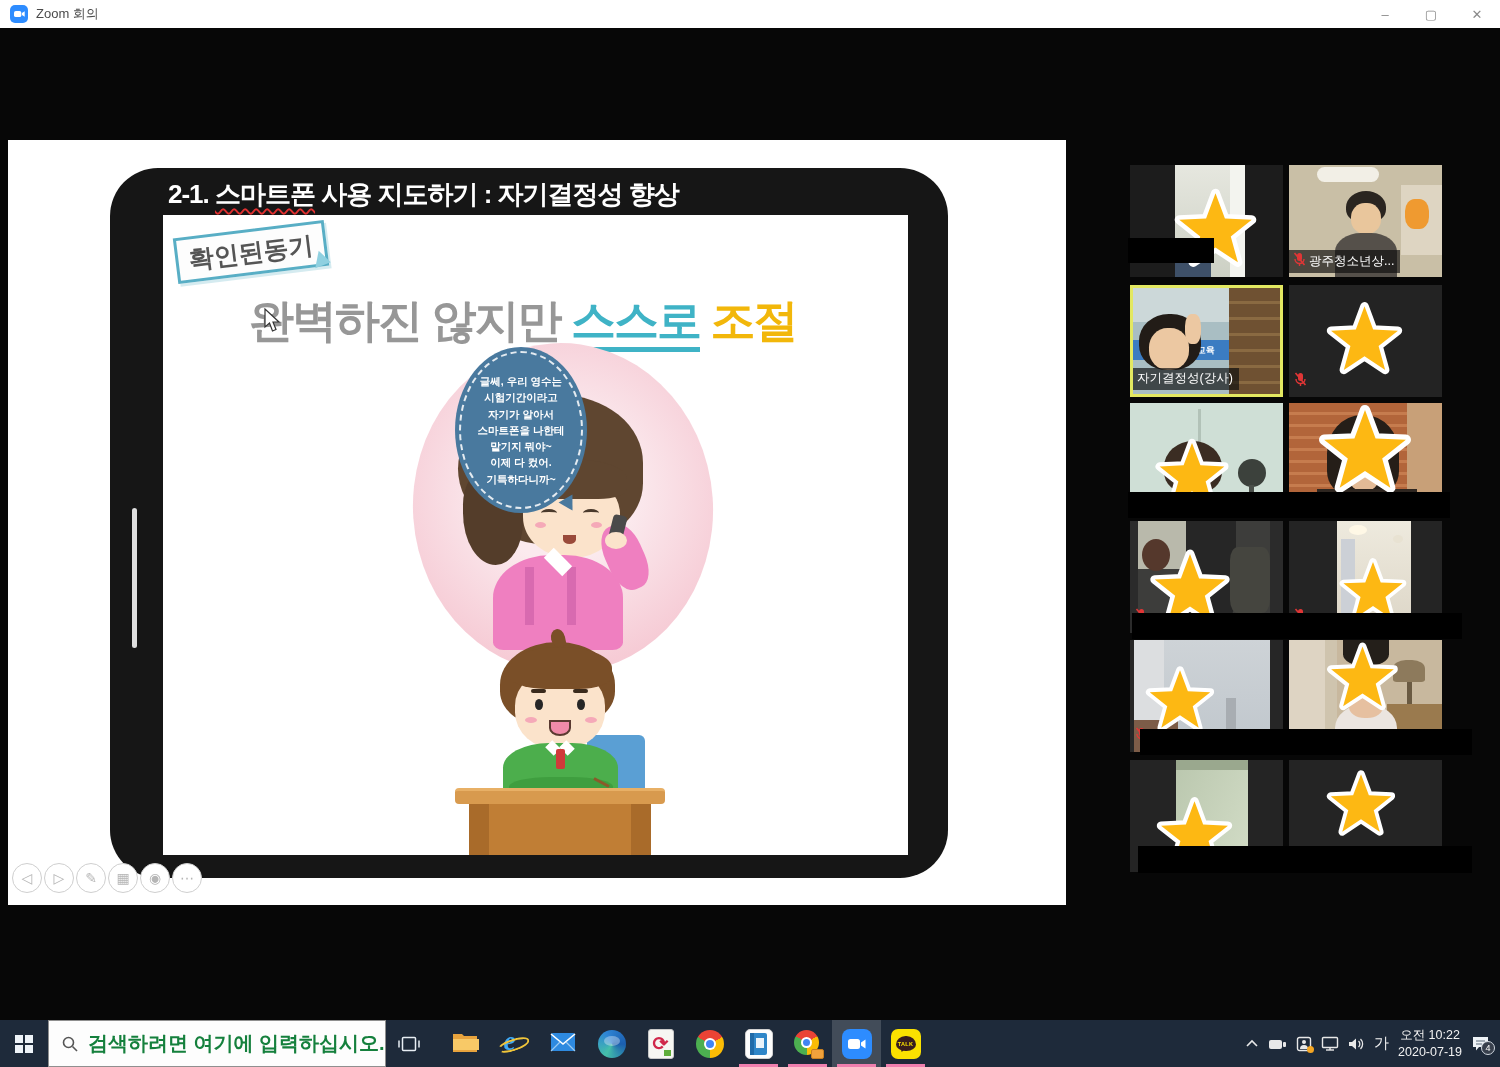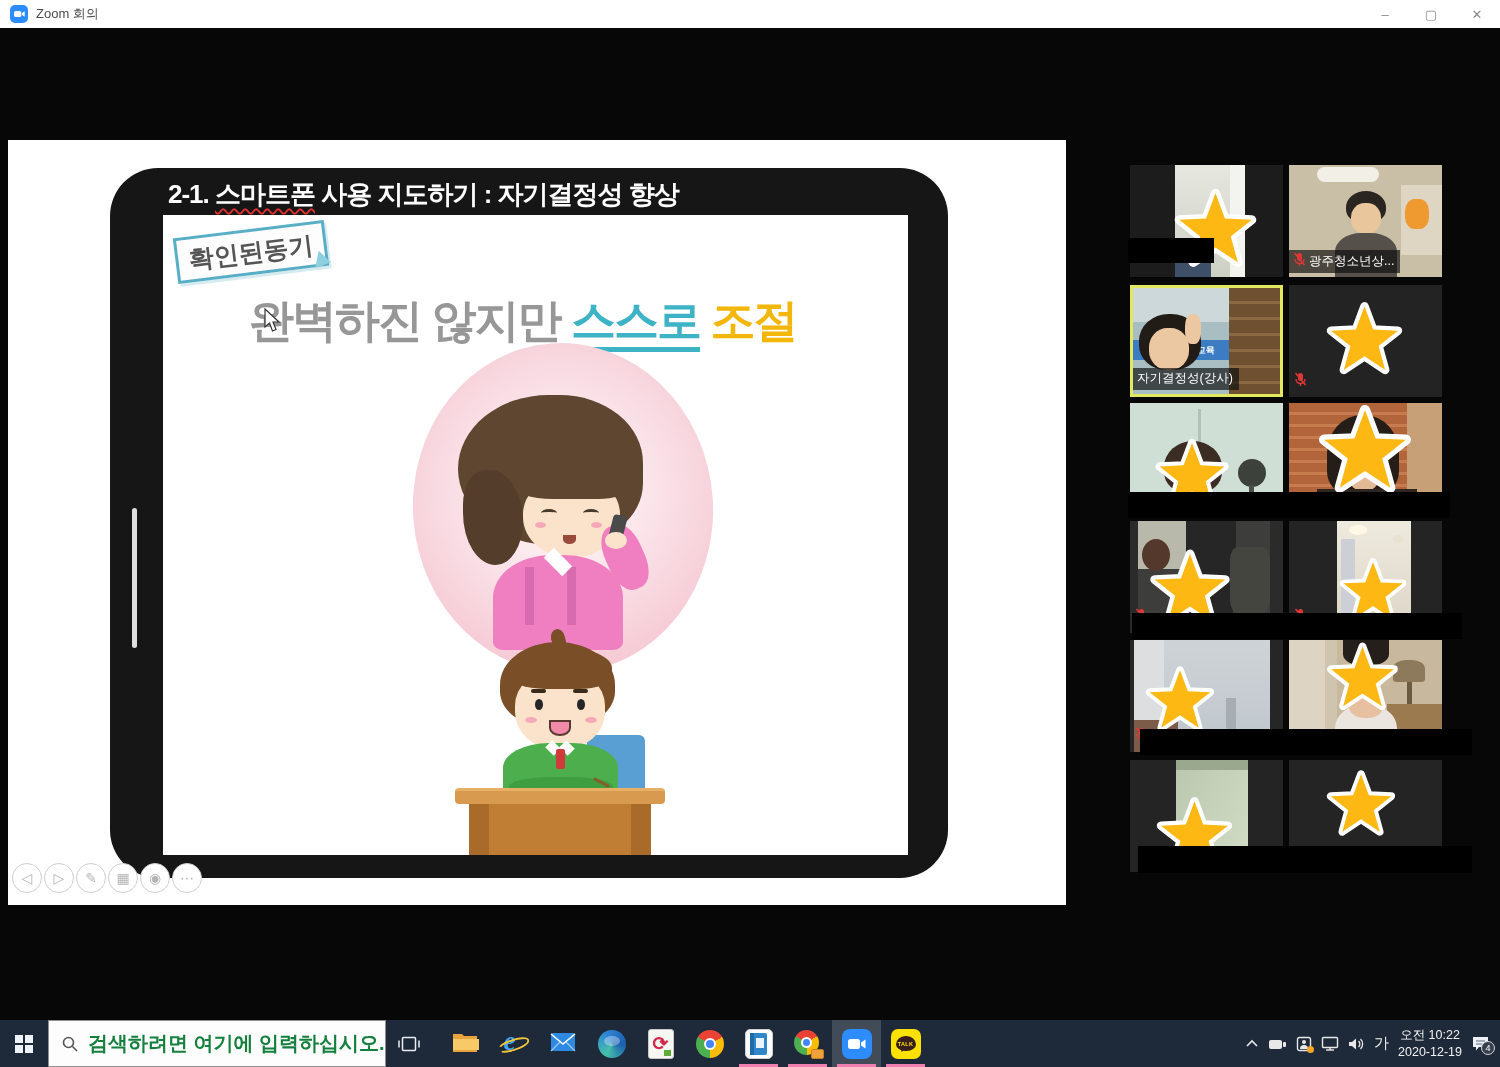--- a/index.html
+++ b/index.html
@@ -113,20 +113,31 @@
         <div class="shape" style="left:428px;top:307px;width:11px;height:6px;background:#f5a9b8;border-radius:50%;"></div>
         <div class="shape" style="left:400px;top:320px;width:13px;height:9px;background:#9a4a3a;border-radius:0 0 50% 50%;"></div>
         <div class="shape" style="left:330px;top:340px;width:130px;height:95px;background:#ef7fc0;border-radius:45% 45% 8% 8%;"></div>
         <div class="shape" style="left:362px;top:352px;width:9px;height:58px;background:#d86ab0;"></div>
         <div class="shape" style="left:404px;top:352px;width:9px;height:58px;background:#d86ab0;"></div>
         <div class="shape" style="left:382px;top:340px;width:26px;height:14px;background:#fff;transform:rotate(45deg);"></div>
         <div class="shape" style="left:443px;top:308px;width:38px;height:68px;background:#ef7fc0;border-radius:42%;transform:rotate(-24deg);"></div>
         <div class="shape" style="left:448px;top:300px;width:14px;height:24px;background:#4a4a4a;border-radius:4px;transform:rotate(14deg);"></div>
         <div class="shape" style="left:442px;top:317px;width:22px;height:17px;background:#fbe3cb;border-radius:50%;"></div>
 
+        <div id="bubble" class="shape">
+          <div class="inner"></div>
+          <div id="bubble-text">글쎄, 우리 영수는
+시험기간이라고
+자기가 알아서
+스마트폰을 나한테
+맡기지 뭐야~
+이제 다 컸어.
+기특하다니까~</div>
+          <div class="tail"></div>
+        </div>
 
         <div class="shape" style="left:424px;top:520px;width:58px;height:72px;background:#5a9fd4;border-radius:6px;"></div>
         <div class="shape" style="left:337px;top:427px;width:115px;height:85px;background:#7a4f28;border-radius:50% 50% 42% 42%;"></div>
         <div class="shape" style="left:388px;top:414px;width:14px;height:18px;background:#7a4f28;border-radius:50% 50% 0 50%;transform:rotate(-12deg);"></div>
         <div class="shape" style="left:352px;top:454px;width:90px;height:80px;background:#fbe3cb;border-radius:46%;"></div>
         <div class="shape" style="left:345px;top:432px;width:104px;height:42px;background:#7a4f28;border-radius:50% 50% 32% 36%;"></div>
         <div class="shape" style="left:368px;top:474px;width:15px;height:4px;background:#3a2a1c;border-radius:2px;"></div>
         <div class="shape" style="left:410px;top:474px;width:15px;height:4px;background:#3a2a1c;border-radius:2px;"></div>
         <div class="shape" style="left:372px;top:484px;width:8px;height:11px;background:#262626;border-radius:50%;"></div>
         <div class="shape" style="left:414px;top:484px;width:8px;height:11px;background:#262626;border-radius:50%;"></div>
@@ -450,21 +461,21 @@
       </div>
     <div class="trayic">
         <svg width="17" height="14" viewBox="0 0 17 14">
           <path d="M1 5 h3 l4 -3.5 v11 L4 9 H1 Z" fill="#e8e8e8"></path>
           <path d="M10.5 4 a4 4 0 0 1 0 6 M12.5 2 a7 7 0 0 1 0 10" fill="none" stroke="#e8e8e8" stroke-width="1.3"></path>
         </svg>
       </div>
     <div id="ime">가</div>
     <div id="clock">
       <div>오전 10:22</div>
-      <div>2020-12-19</div>
+      <div>2020-07-19</div>
     </div>
     <div class="trayic" style="position:relative">
       <svg width="19" height="17" viewBox="0 0 19 17">
           <path d="M2 2 h15 v10 h-9 l-3 3.5 v-3.5 H2 Z" fill="#eef2f6"></path>
           <path d="M5 6 h9 M5 9 h6" stroke="#5a6a7a" stroke-width="1.2"></path>
         </svg>
       <div style="position:absolute;right:-5px;bottom:-3px;width:14px;height:14px;border-radius:50%;background:#38404d;border:1px solid #cfd6de;color:#fff;font-size:9px;display:flex;align-items:center;justify-content:center">4</div>
     </div>
   </div>
 </div>

